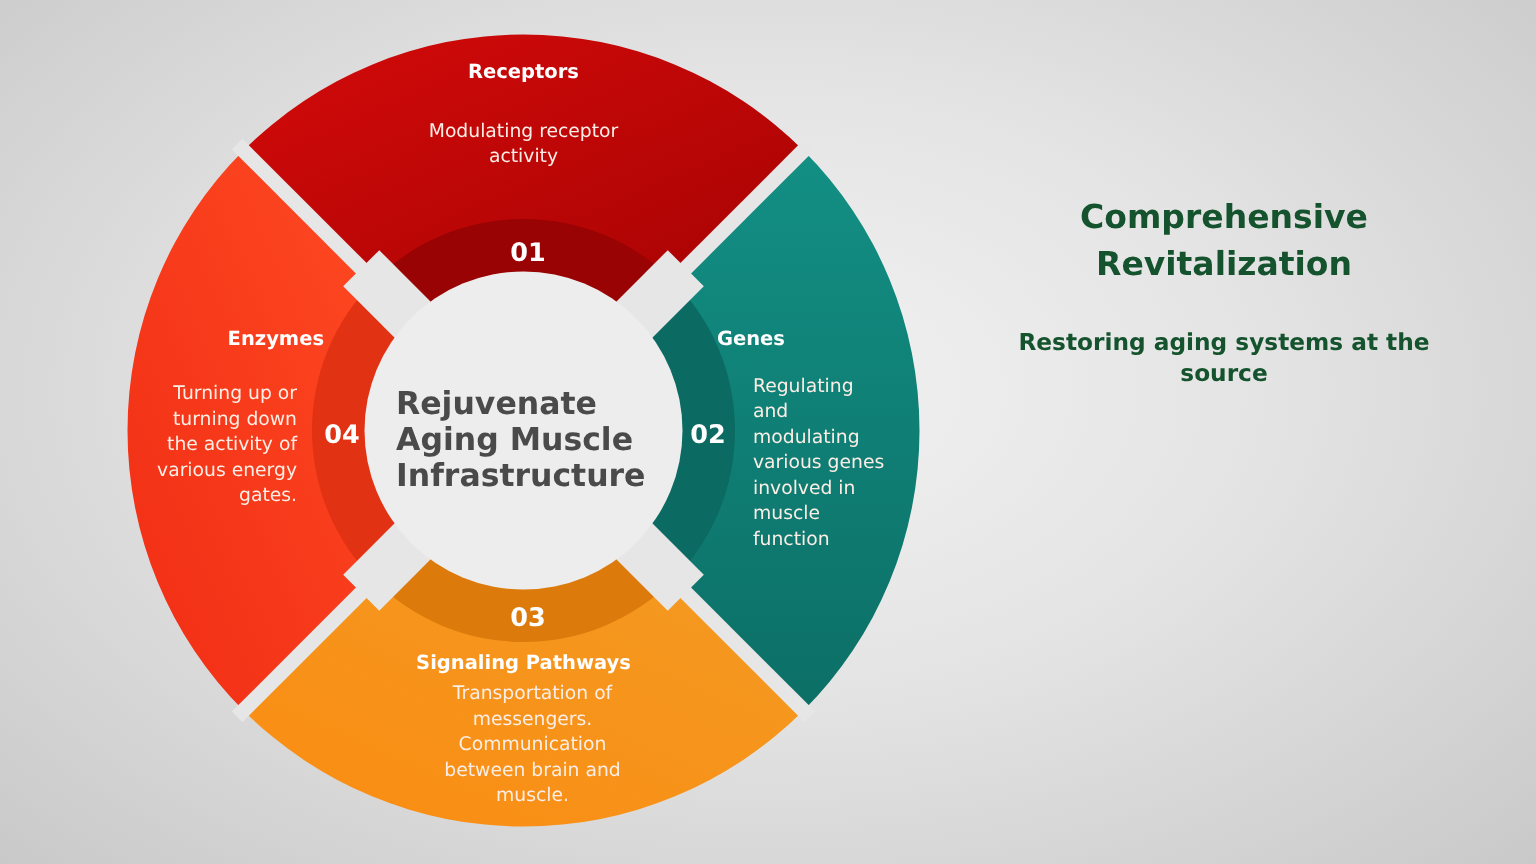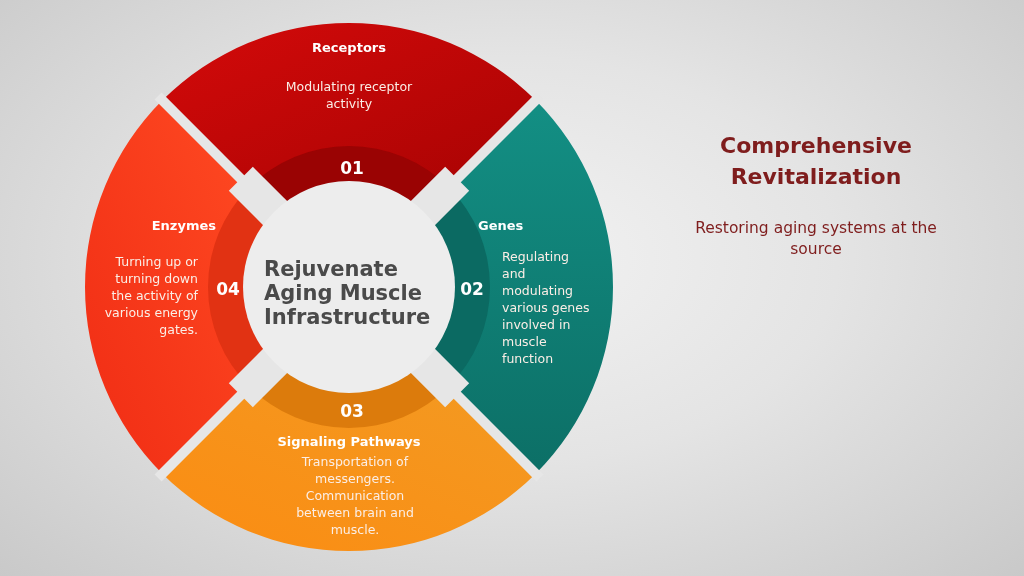--- a/index.html
+++ b/index.html
@@ -9,28 +9,28 @@
     font-family: "DejaVu Sans", sans-serif;
   }
   #ring { position: absolute; left: 0; top: 0; width: 1024px; height: 576px; }
   .seg-title { font-family: "DejaVu Sans", sans-serif; font-weight: bold; font-size: 13px; fill: #ffffff; }
   .seg-desc  { font-family: "DejaVu Sans", sans-serif; font-size: 12.5px; fill: #fbeee6; }
   .seg-num   { font-family: "DejaVu Sans", sans-serif; font-weight: bold; font-size: 17px; fill: #ffffff; }
   .center-title { font-family: "DejaVu Sans", sans-serif; font-weight: bold; font-size: 21px; fill: #4a4a4a; }
 
   .side {
     position: absolute; left: 676px; top: 130px; width: 280px;
-    text-align: center; color: #7f1d1d;
+    text-align: center; color: #14532d;
   }
   .side-title {
     font-family: "DejaVu Sans", sans-serif; font-weight: bold;
     font-size: 22px; line-height: 31px; margin: 0 0 26px 0;
   }
   .side-sub {
-    font-family: "DejaVu Sans", sans-serif; font-weight: normal;
+    font-family: "DejaVu Sans", sans-serif; font-weight: bold;
     font-size: 15.5px; line-height: 21px; margin: 0 0 22px 0;
   }
   .side-body {
     font-family: "DejaVu Sans", sans-serif; font-weight: bold;
     font-size: 15.5px; line-height: 21px; margin: 0;
   }
 </style>
 </head>
 <body>
 

